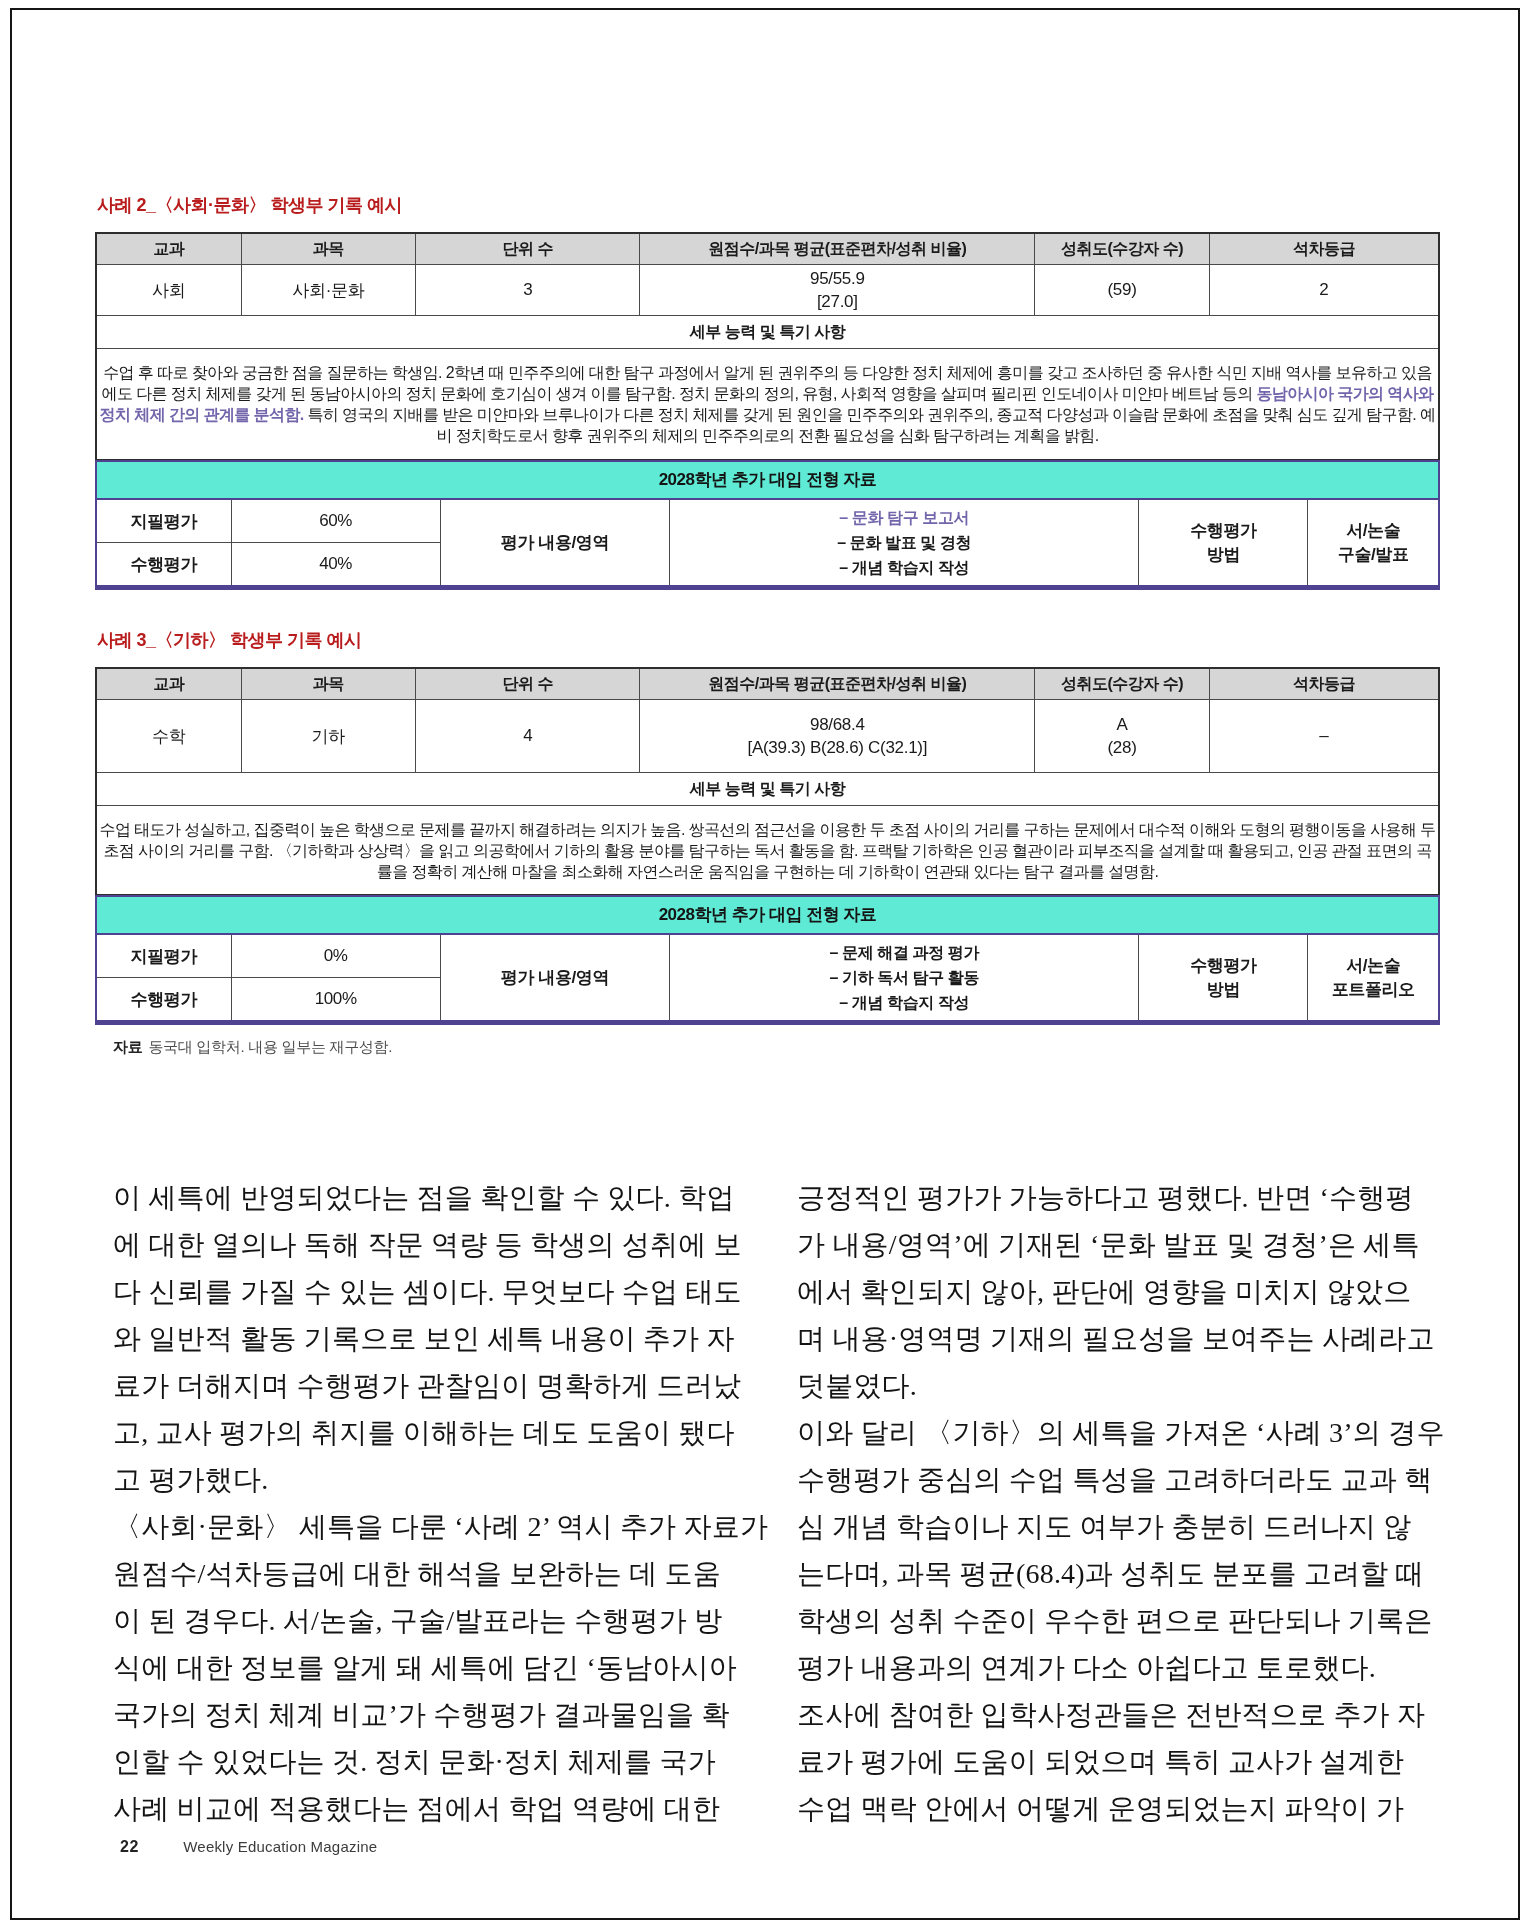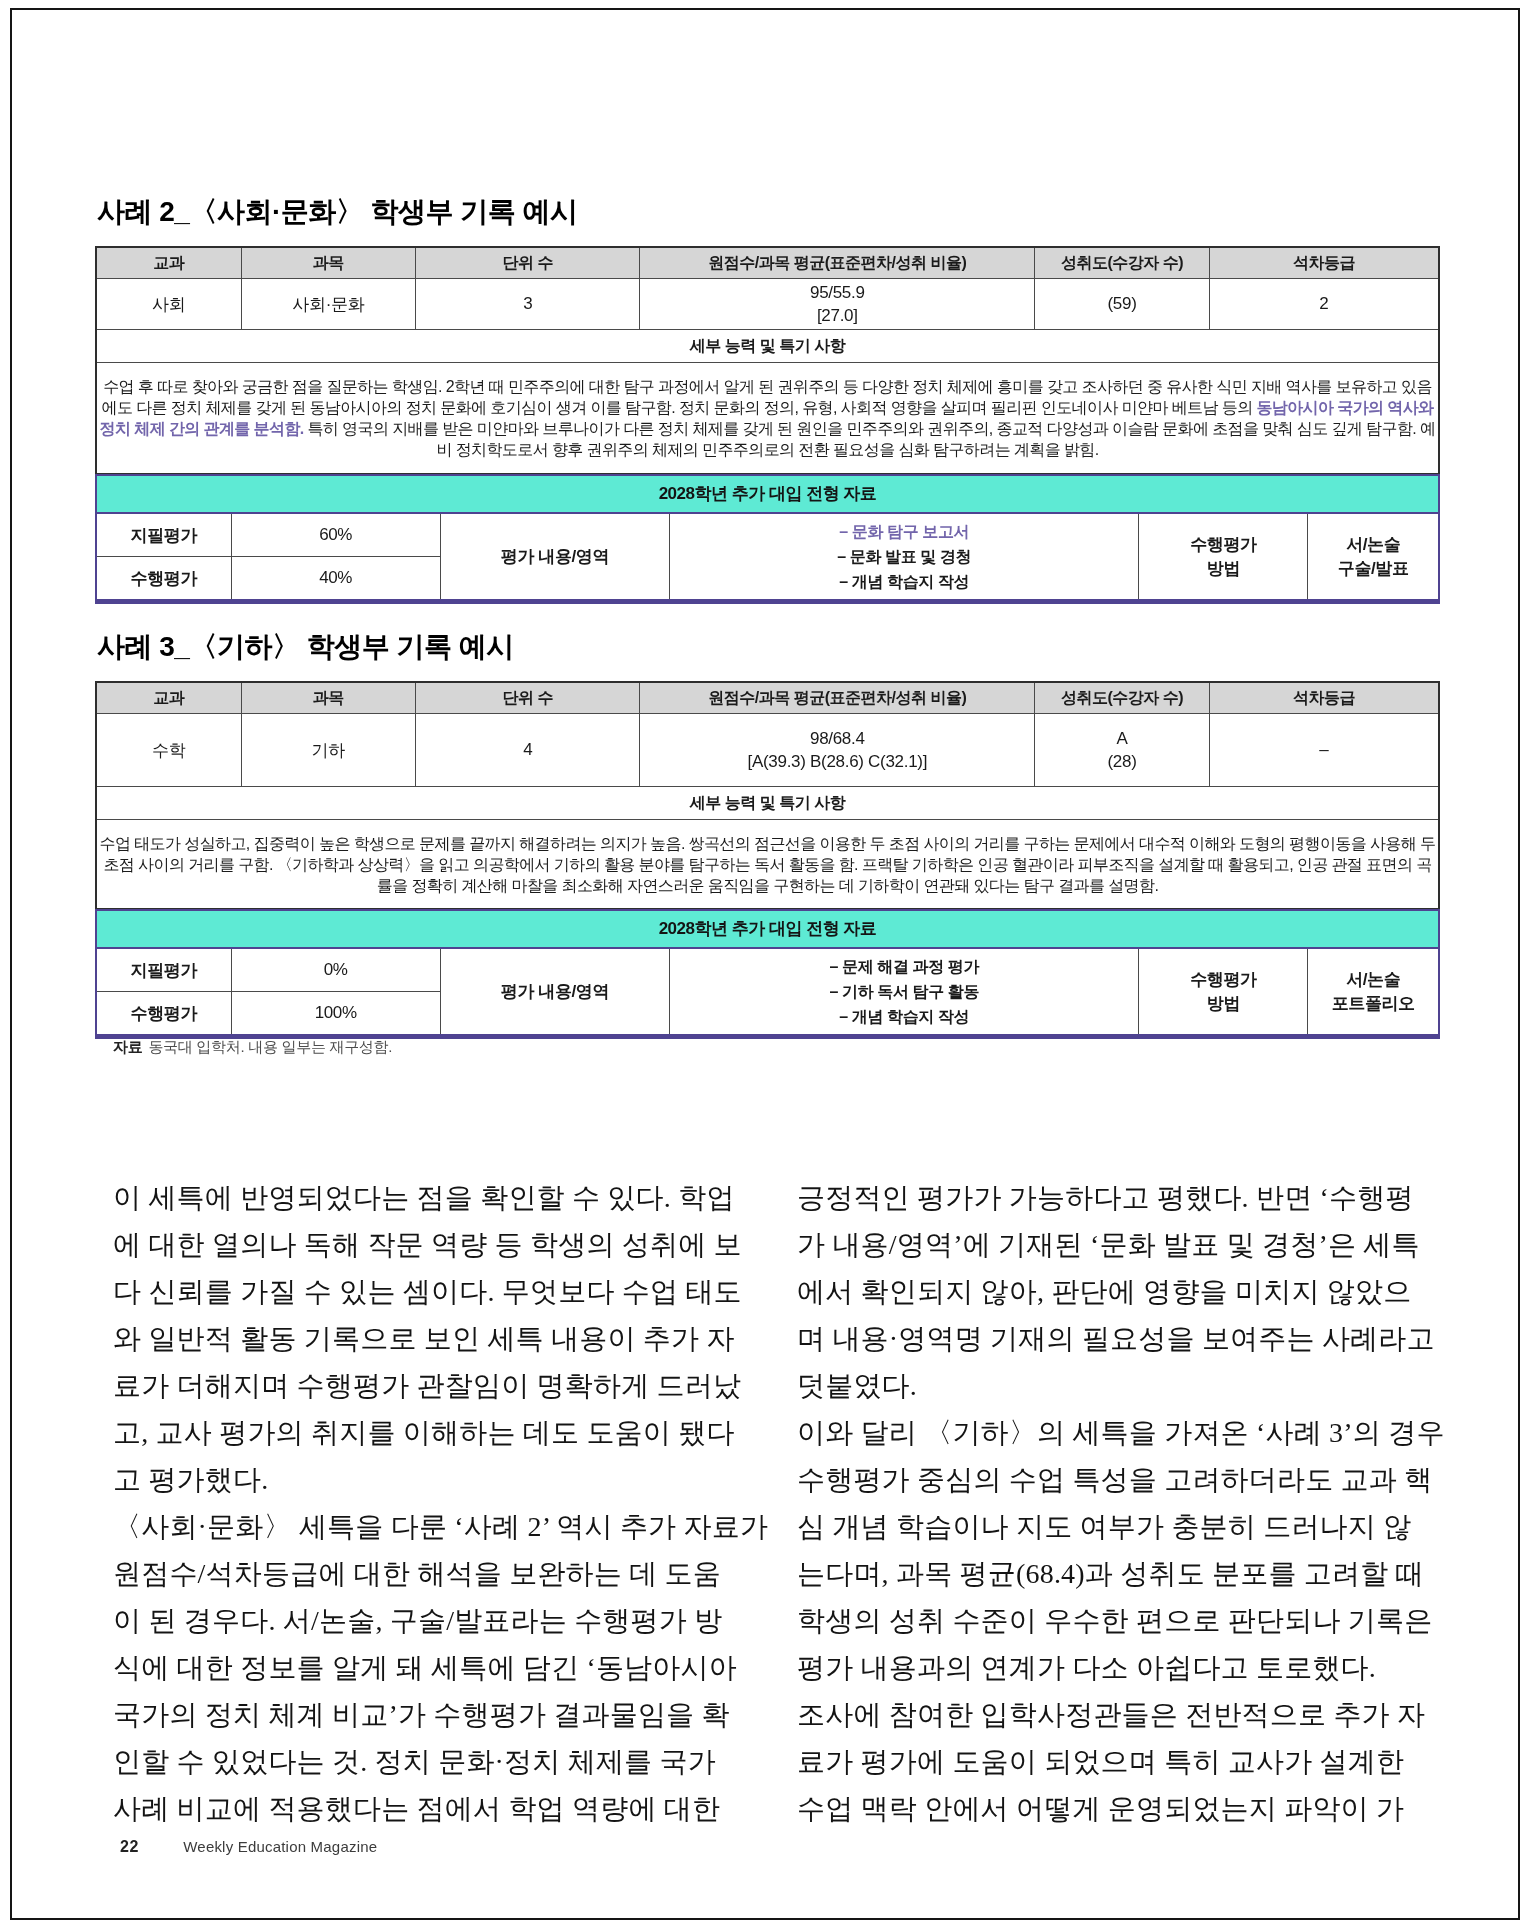--- a/index.html
+++ b/index.html
@@ -7,21 +7,21 @@
     width:1530px;height:1926px;position:relative;background:#ffffff;
     font-family:"Liberation Sans",sans-serif;color:#1a1a1a;
     -webkit-font-smoothing:antialiased;overflow:hidden;
   }
   .page-frame{position:absolute;top:8px;left:10px;right:10px;bottom:6px;border:2px solid #151515;pointer-events:none;}
 
   
   .case{position:absolute;left:95px;width:1345px;}
   #case2{top:193px;}
   #case3{top:628px;}
-  .case-title{font-size:28px;font-weight:bold;color:#000000;margin:0 0 9px 2px;letter-spacing:-0.5px;}
+  .case-title{font-size:18px;font-weight:bold;color:#b91c1c;margin:0 0 9px 2px;letter-spacing:-0.5px;}
 
   table.grid{border-collapse:collapse;width:100%;table-layout:fixed;border:2px solid #2e2e2e;margin-top:15px;}
   table.grid th,table.grid td{border:1px solid #4a4a4a;text-align:center;vertical-align:middle;padding:0;}
   table.grid th{background:#d6d6d6;font-size:16px;font-weight:bold;height:30px;letter-spacing:-0.5px;}
   table.grid td.cell{font-size:17px;letter-spacing:-0.3px;}
   #case2 td.cell{height:50px;}
   #case3 td.cell{height:72px;}
   .two-line{line-height:23px;}
   td.subhead{font-size:16px;font-weight:bold;height:32px;letter-spacing:-0.5px;}
   td.para{text-align:justify;padding:8px 12px;font-size:16px;line-height:21px;color:#1b1b1b;letter-spacing:-0.6px;}

